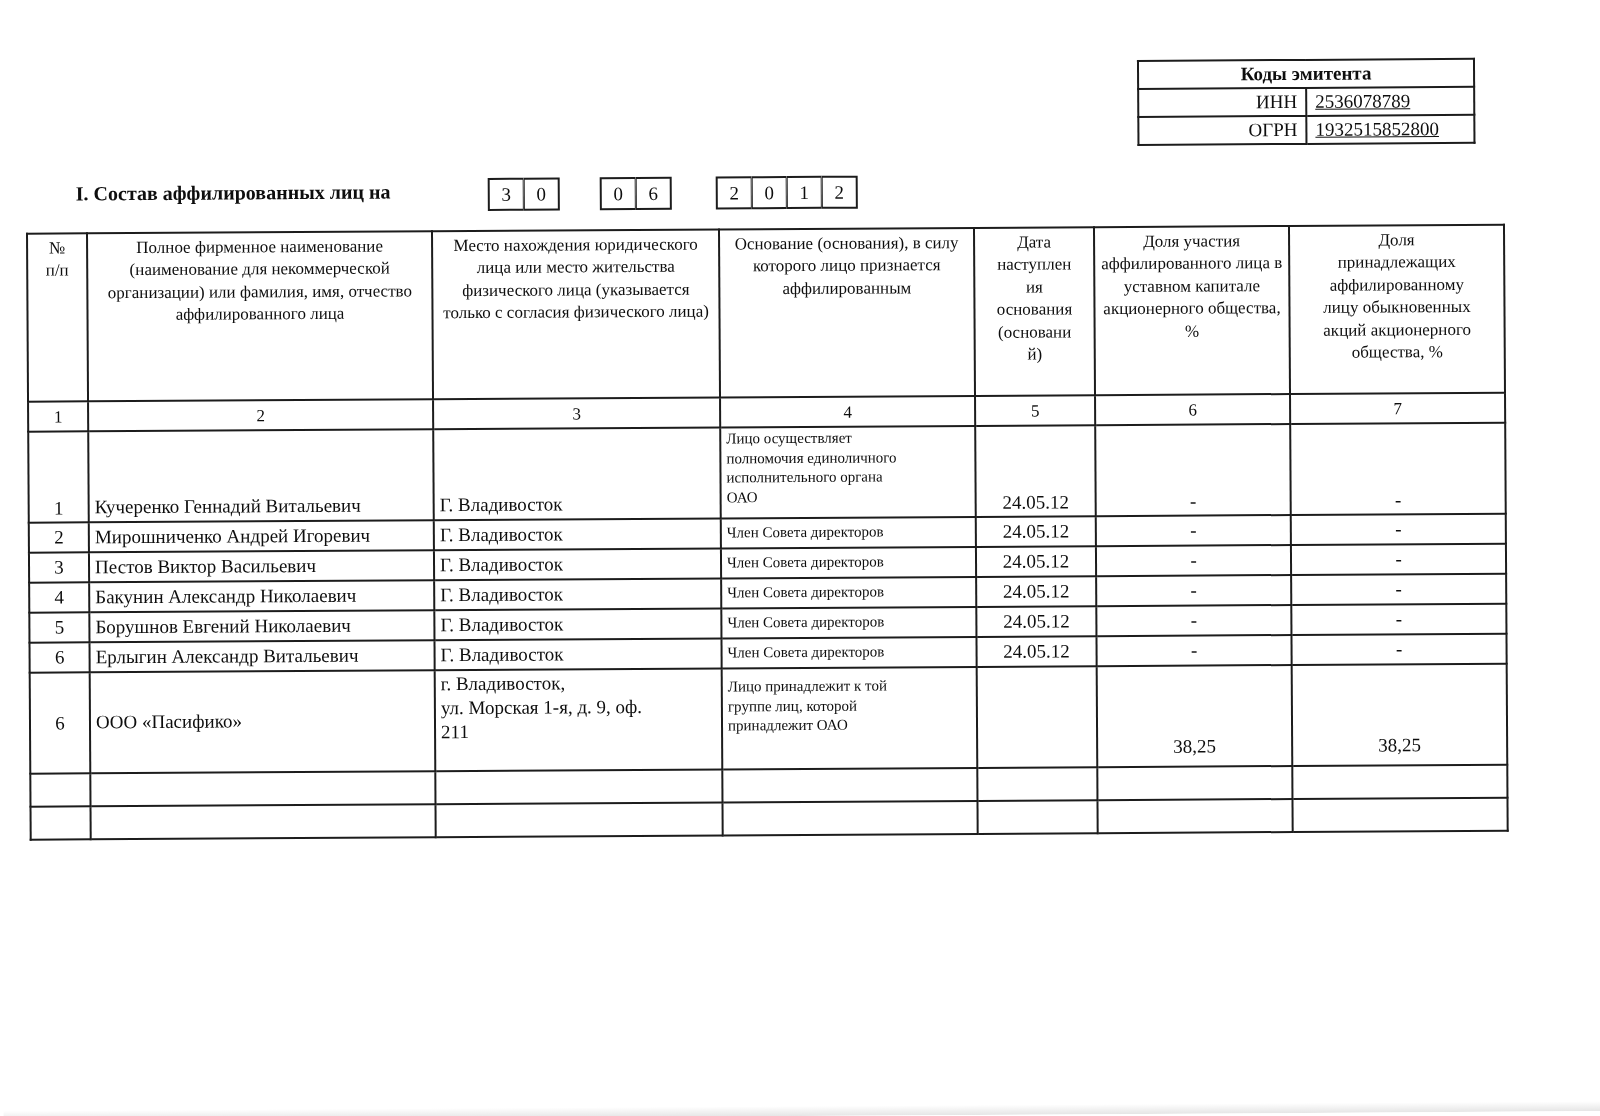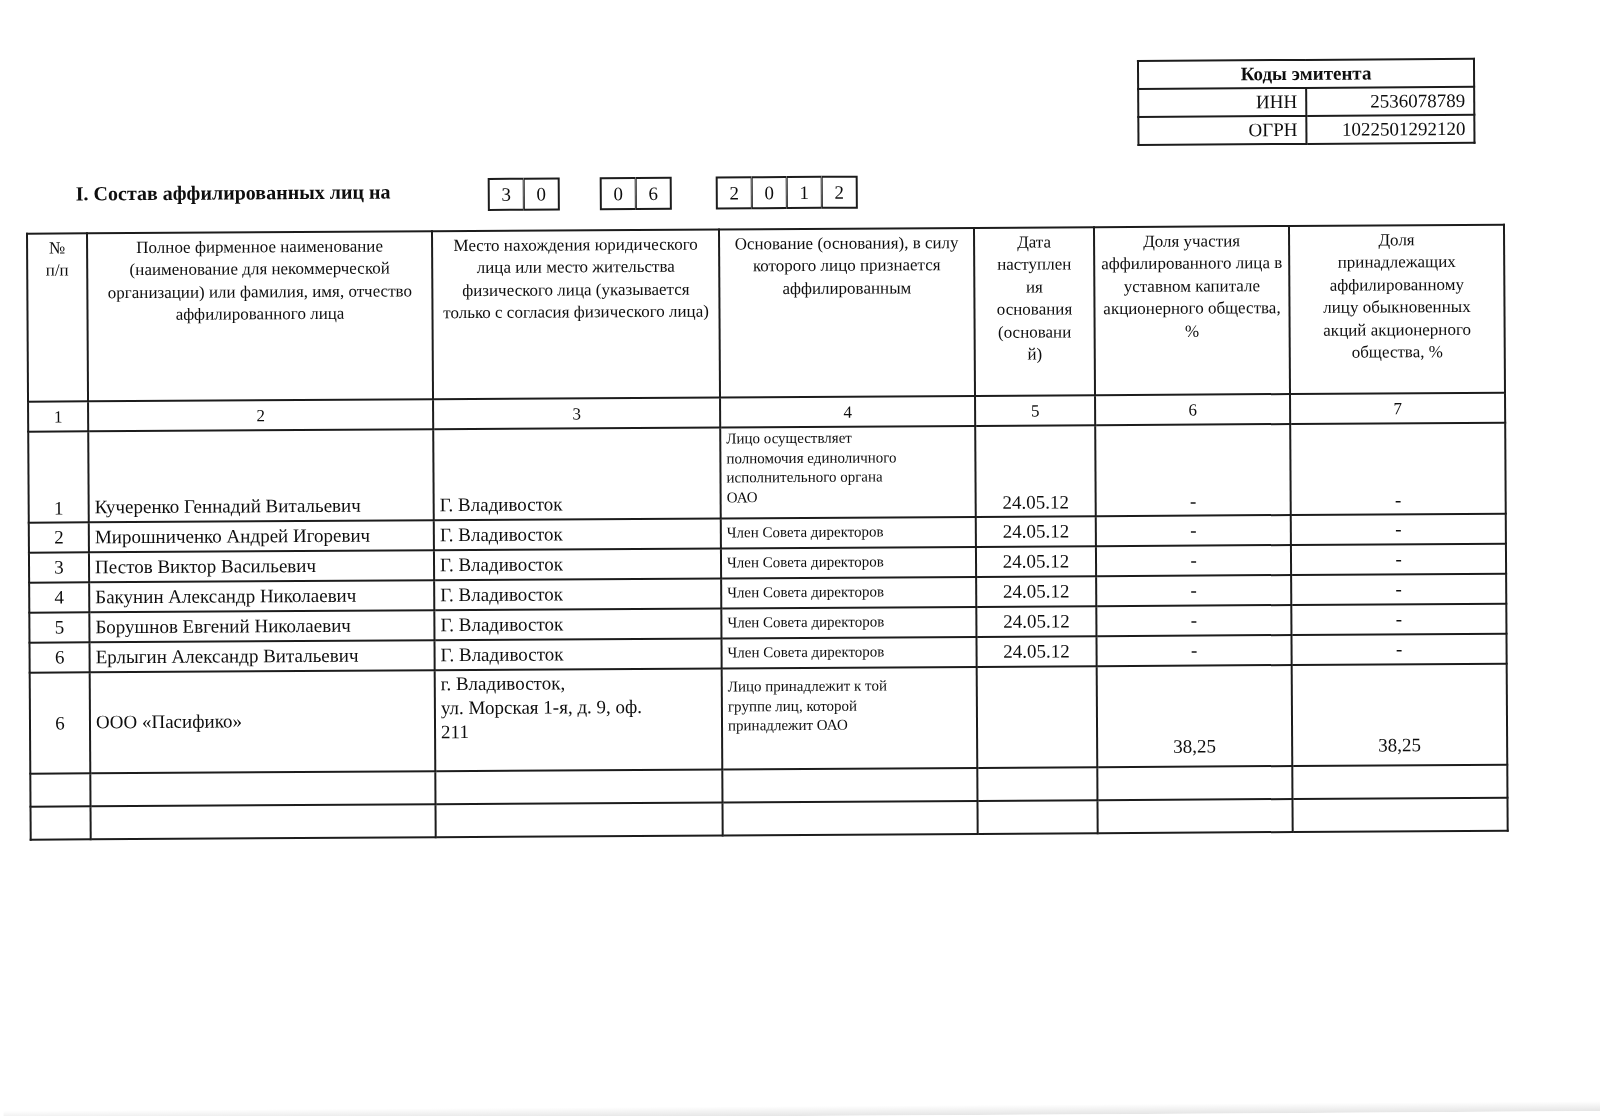--- a/index.html
+++ b/index.html
@@ -18,21 +18,21 @@
     position:absolute;left:1140px;top:62px;width:338px;
     border-collapse:collapse;table-layout:fixed;
   }
   .codes-box td,.codes-box th{
     border:2px solid #1c1c1c;
     font-size:19px;line-height:1.15;
     padding:2px 8px;
   }
   .codes-box th{font-weight:bold;text-align:center;}
   .codes-box .lbl{width:130px;text-align:right;}
-  .codes-box .val{text-align:right;}
+  .codes-box .val{text-align:left;text-decoration:underline;}
   
   .section-title{
     position:absolute;left:78px;top:178px;
     font-size:20px;font-weight:bold;white-space:nowrap;
   }
   .date-group{position:absolute;top:176px;display:flex;}
   .dg-day{left:490px;}
   .dg-month{left:602px;}
   .dg-year{left:718px;}
   .date-cell{
@@ -94,21 +94,21 @@
     <tbody>
         <tr>
       <th colspan="2">Коды эмитента</th>
     </tr>
     <tr>
       <td class="lbl">ИНН</td>
       <td class="val">2536078789</td>
     </tr>
     <tr>
       <td class="lbl">ОГРН</td>
-      <td class="val">1022501292120</td>
+      <td class="val">1932515852800</td>
     </tr>
   </tbody>
     </table>
 
   <div class="section-title">I. Состав аффилированных лиц на</div>
 
   <div class="date-group dg-day">
     <div class="date-cell">3</div>
     <div class="date-cell">0</div>
   </div>

